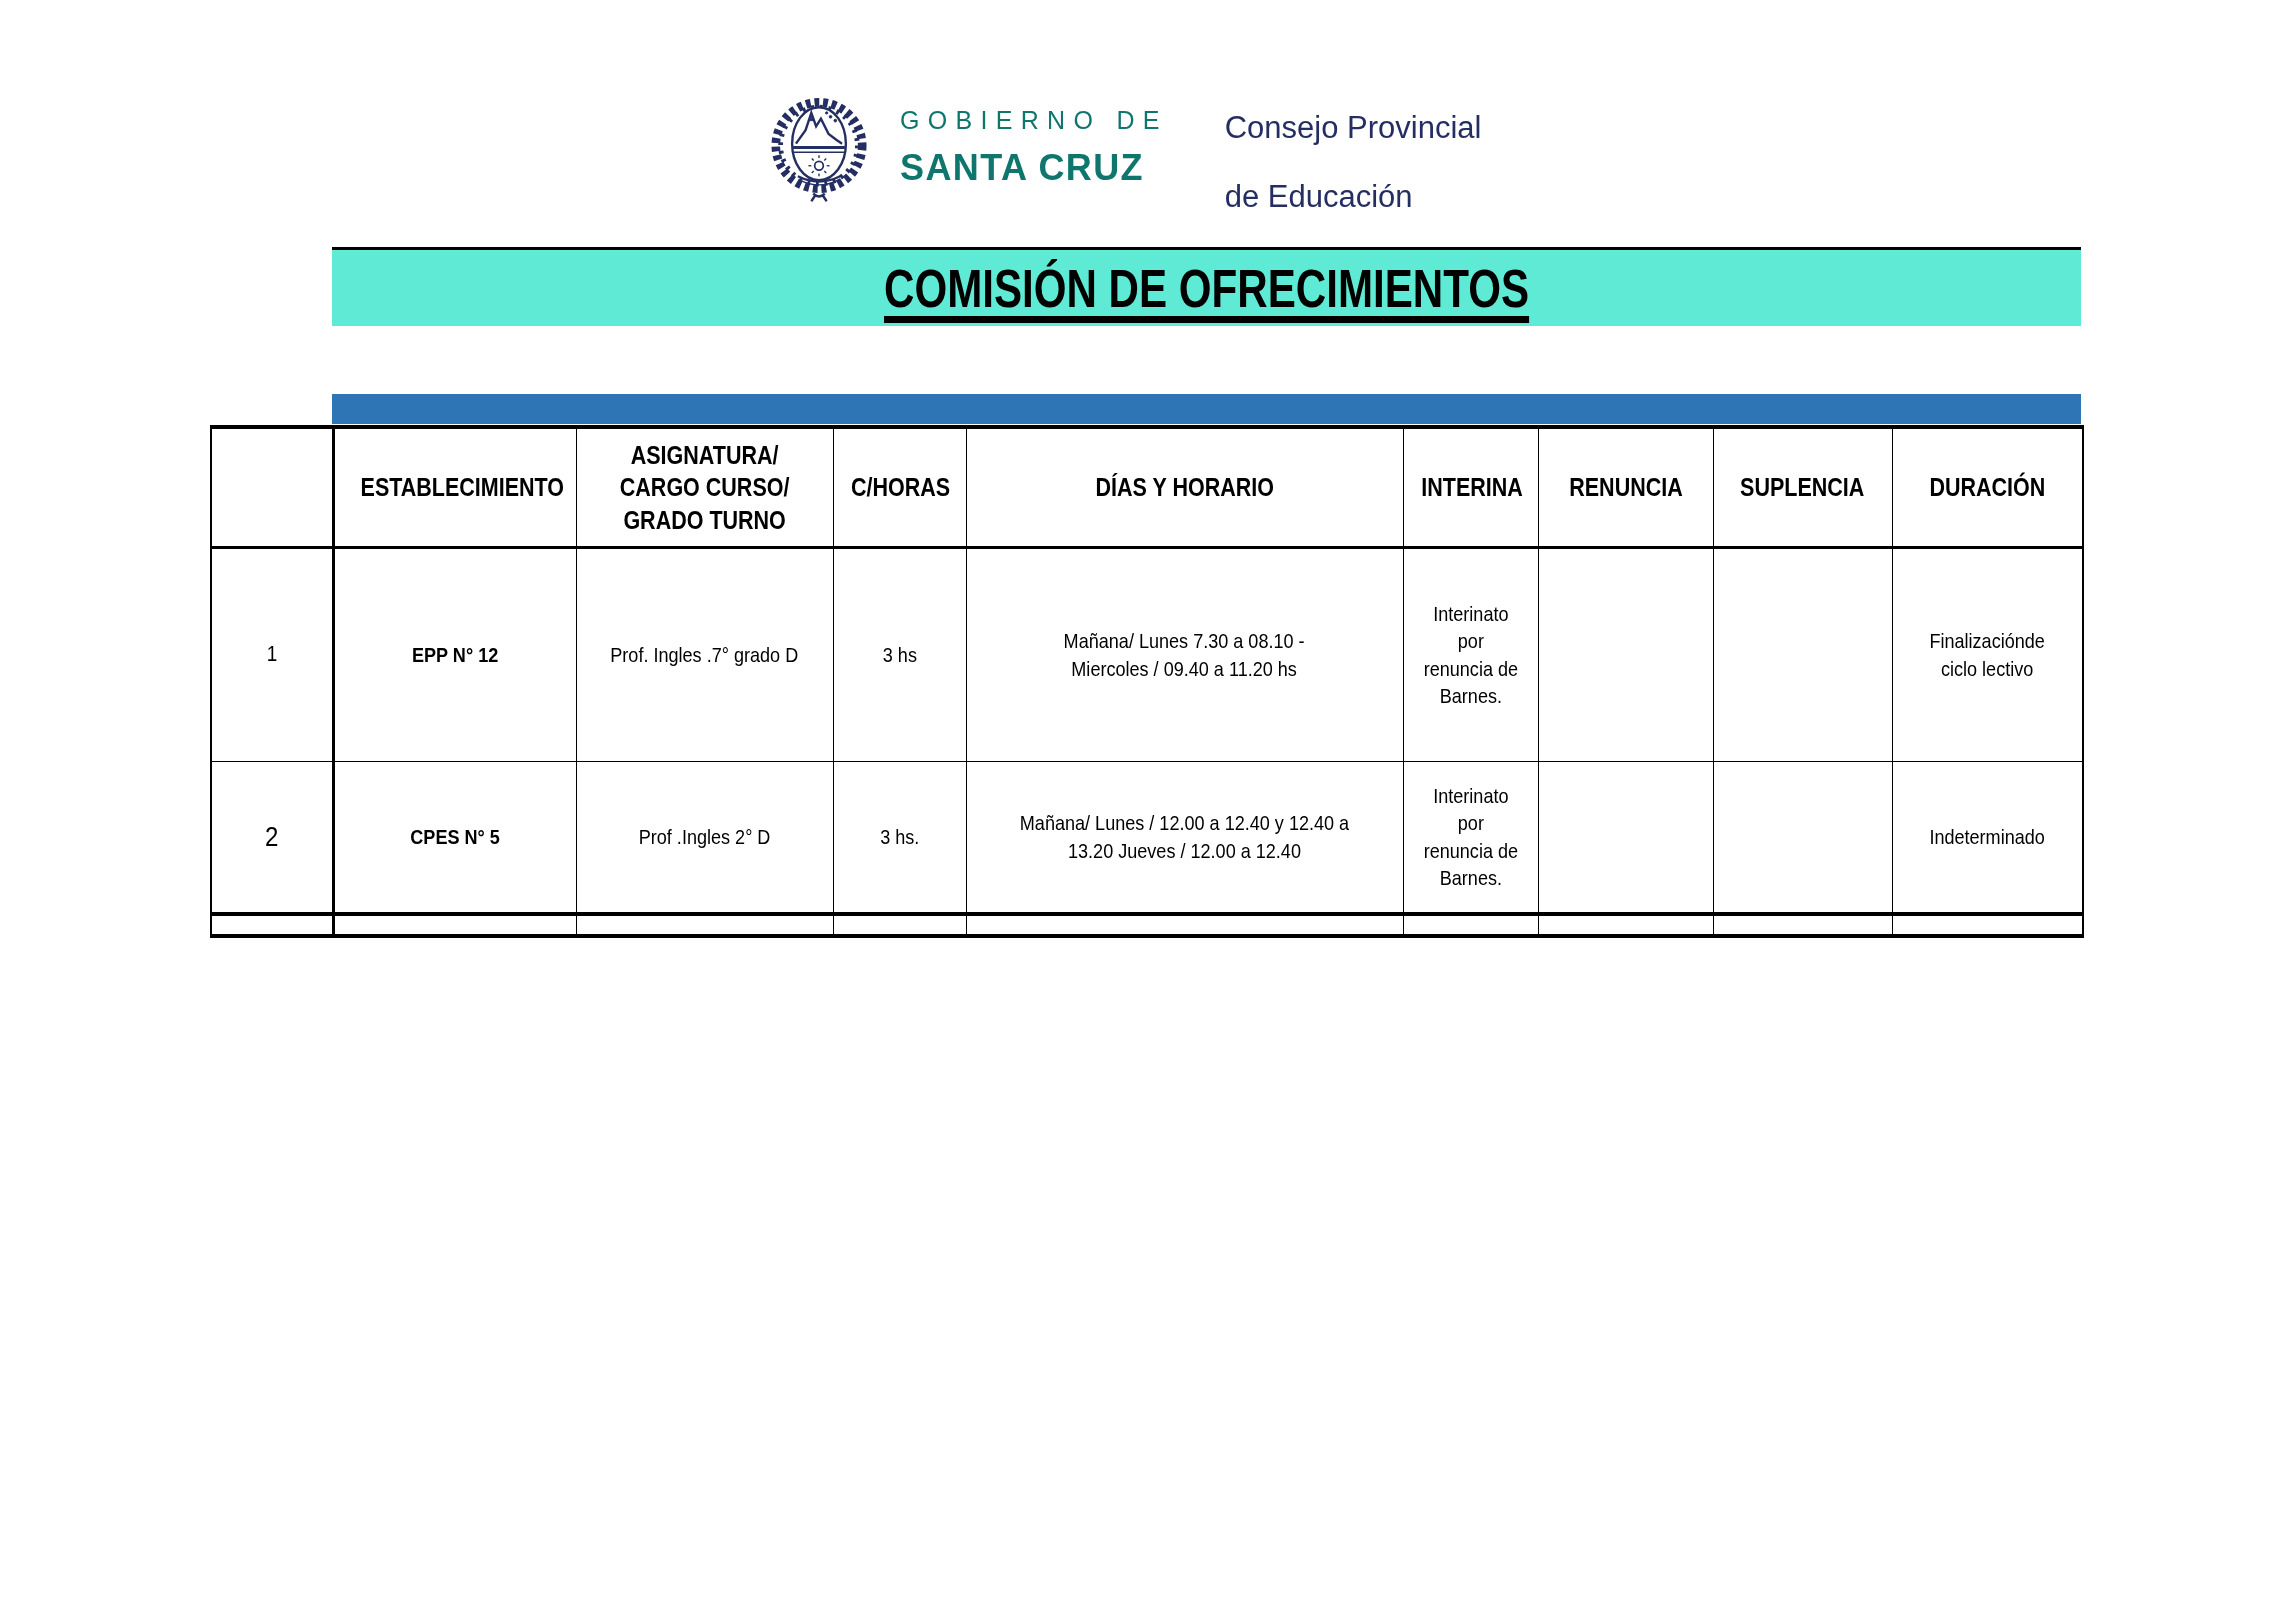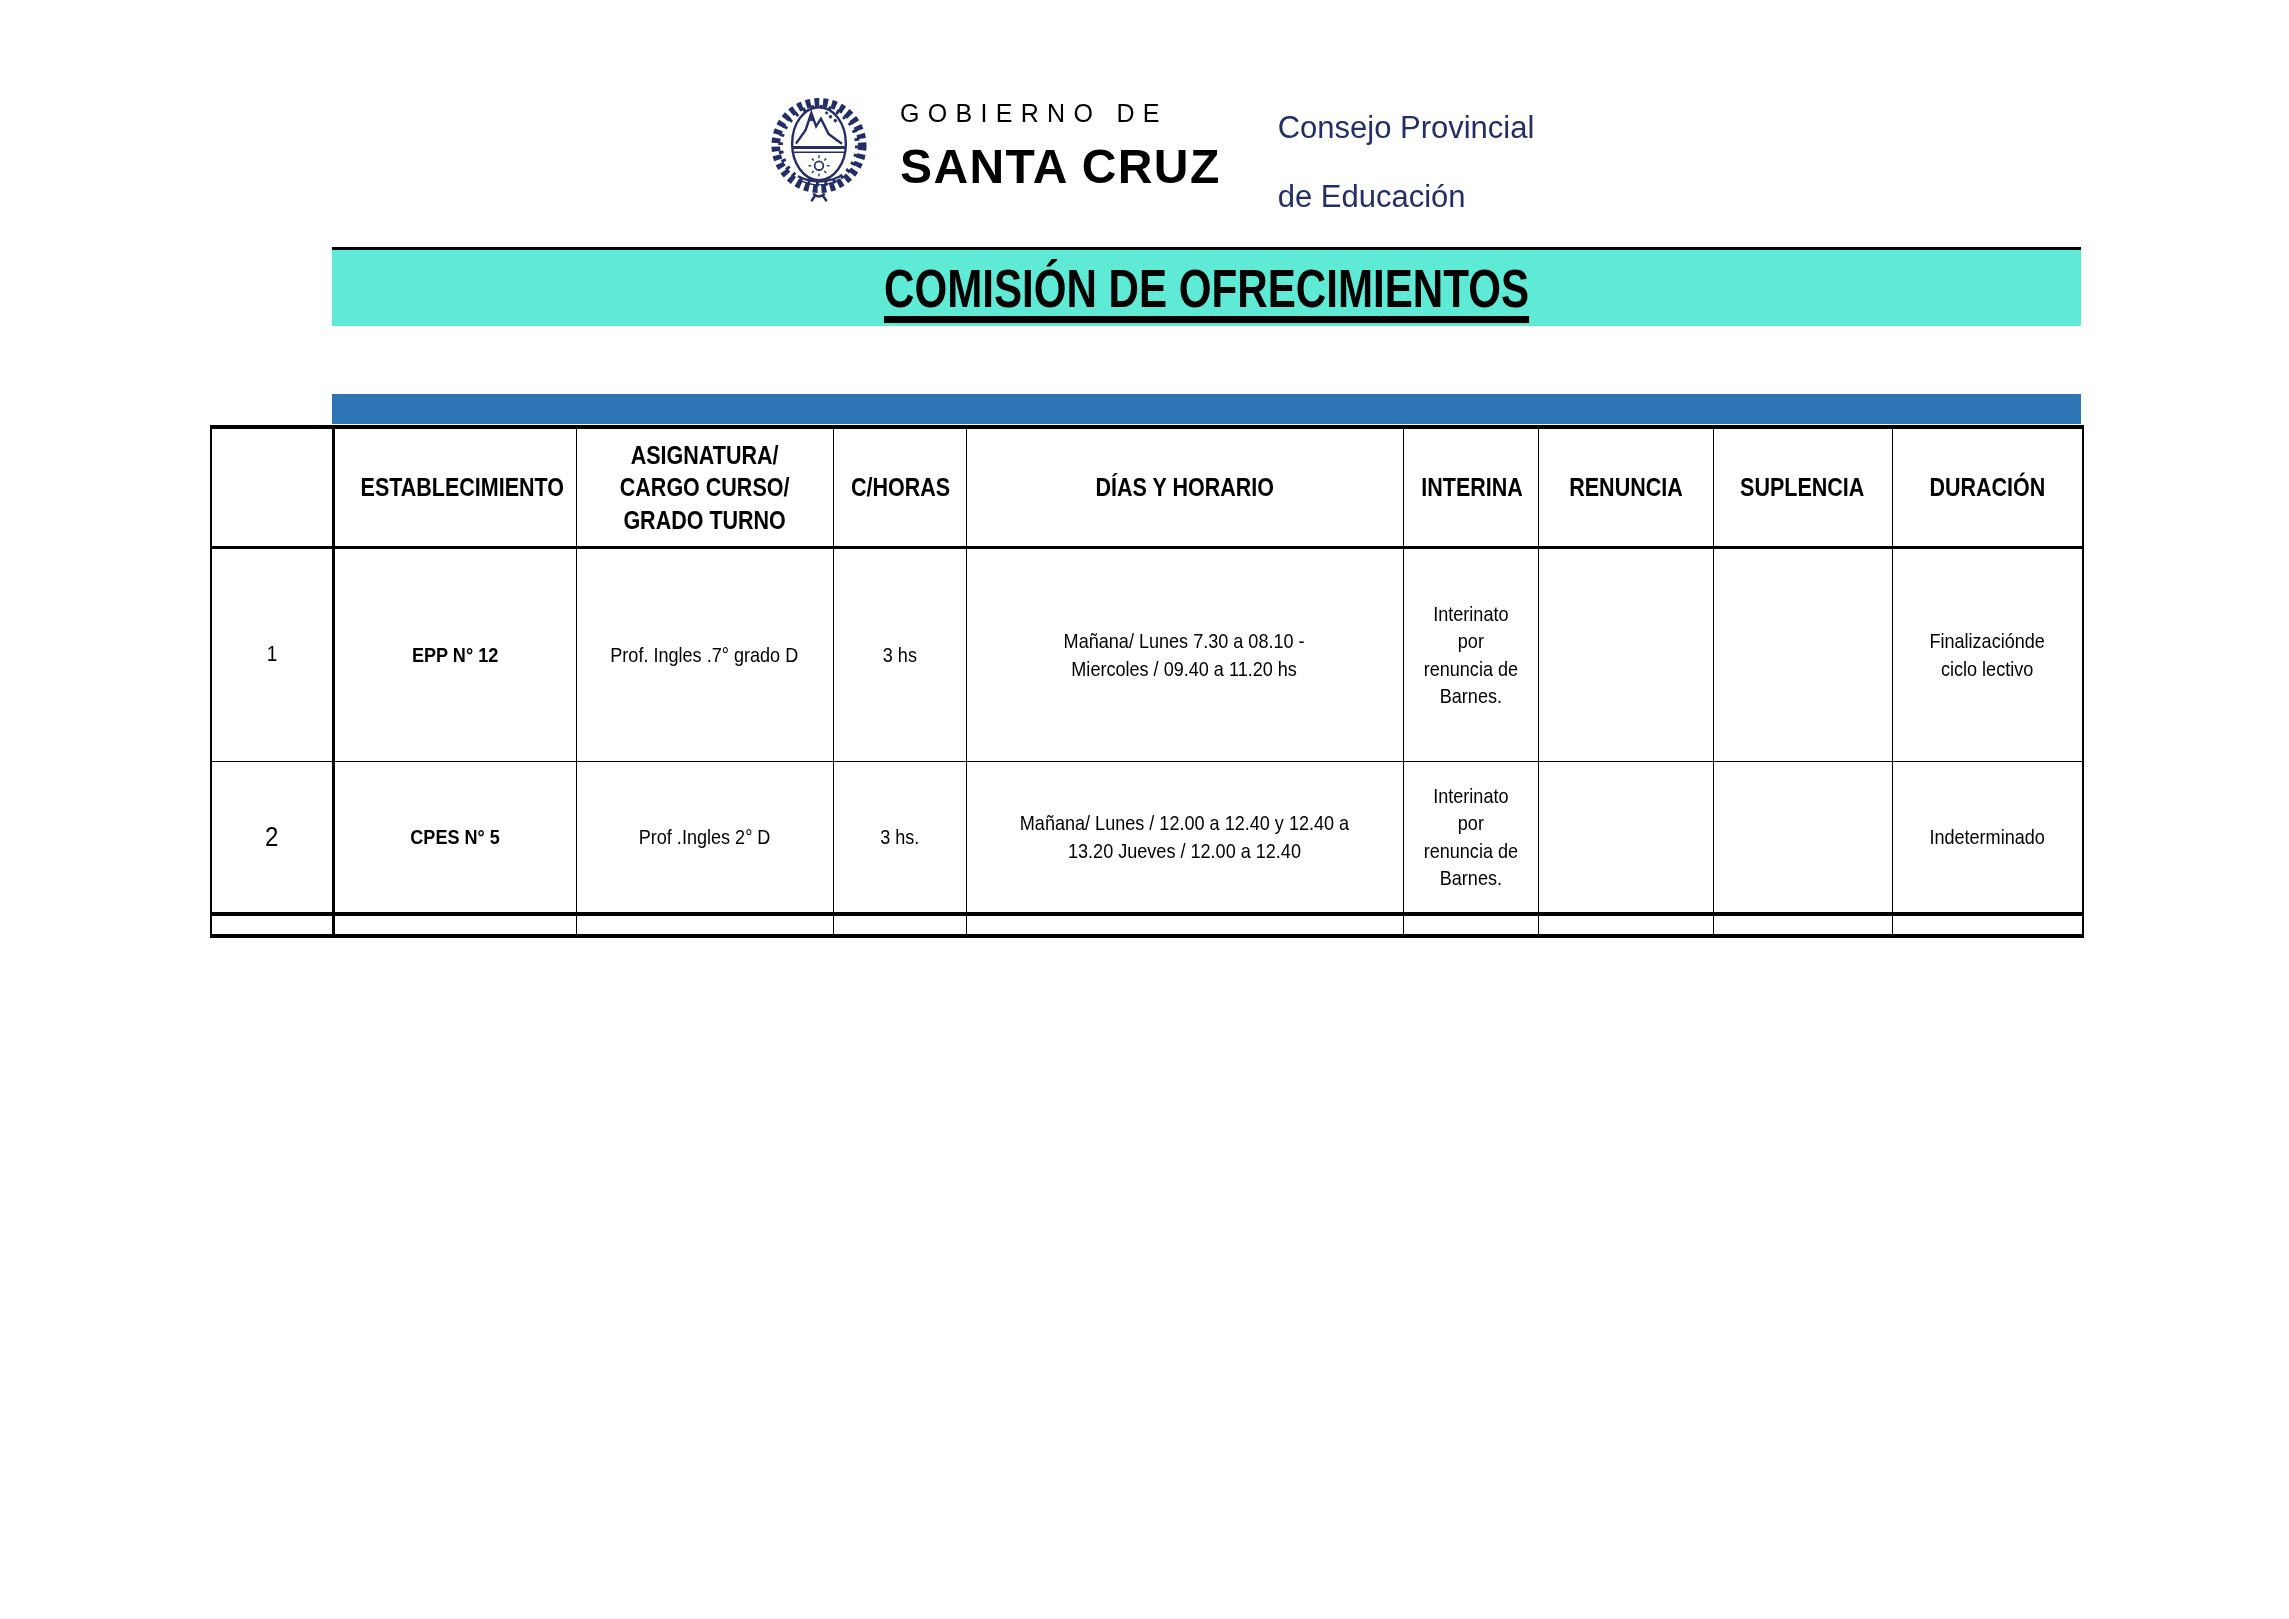--- a/index.html
+++ b/index.html
@@ -2,23 +2,23 @@
 <html style="font-size:14.8px"><head>
 <meta charset="utf-8">
 <style>
   html,body{margin:0;padding:0;background:#ffffff;}
   body{font-family:"Liberation Sans", sans-serif; color:#000;}
   .page{position:relative;width:2290px;height:1620px;background:#fff;overflow:hidden;}
 
   
   .logo-row{position:absolute;left:771px;top:90px;height:114px;display:flex;align-items:center;}
   .crest{width:96px;height:113px;}
-  .gov-block{margin-left:33px;display:flex;flex-direction:column;justify-content:center;color:#000000;}
+  .gov-block{margin-left:33px;display:flex;flex-direction:column;justify-content:center;color:#0f766e;}
   .gov-line1{font-size:25px;font-weight:500;letter-spacing:8.3px;line-height:1.0;}
-  .gov-line2{font-size:48px;font-weight:800;letter-spacing:1.4px;line-height:1.05;margin-top:16px;}
+  .gov-line2{font-size:36px;font-weight:800;letter-spacing:1.4px;line-height:1.05;margin-top:16px;}
   .org-block{margin-left:57px;display:flex;flex-direction:column;justify-content:center;color:#242E62;}
   .org-line{font-size:31px;font-weight:400;line-height:1.18;margin-top:32px;}
 
   
   .title-banner{position:absolute;left:332px;top:247px;width:1749px;height:79px;
     background:#5eead4;border-top:3.7px solid #000;box-sizing:border-box;
     display:flex;align-items:center;justify-content:center;}
   .title-text{display:inline-block;transform:scaleX(0.78);font-size:54px;font-weight:bold;color:#000;
     text-decoration:underline;text-decoration-thickness:6.5px;text-underline-offset:9.2px;white-space:nowrap;}
   .subtitle-row{position:absolute;left:332px;top:329px;width:1749px;height:65px;}

